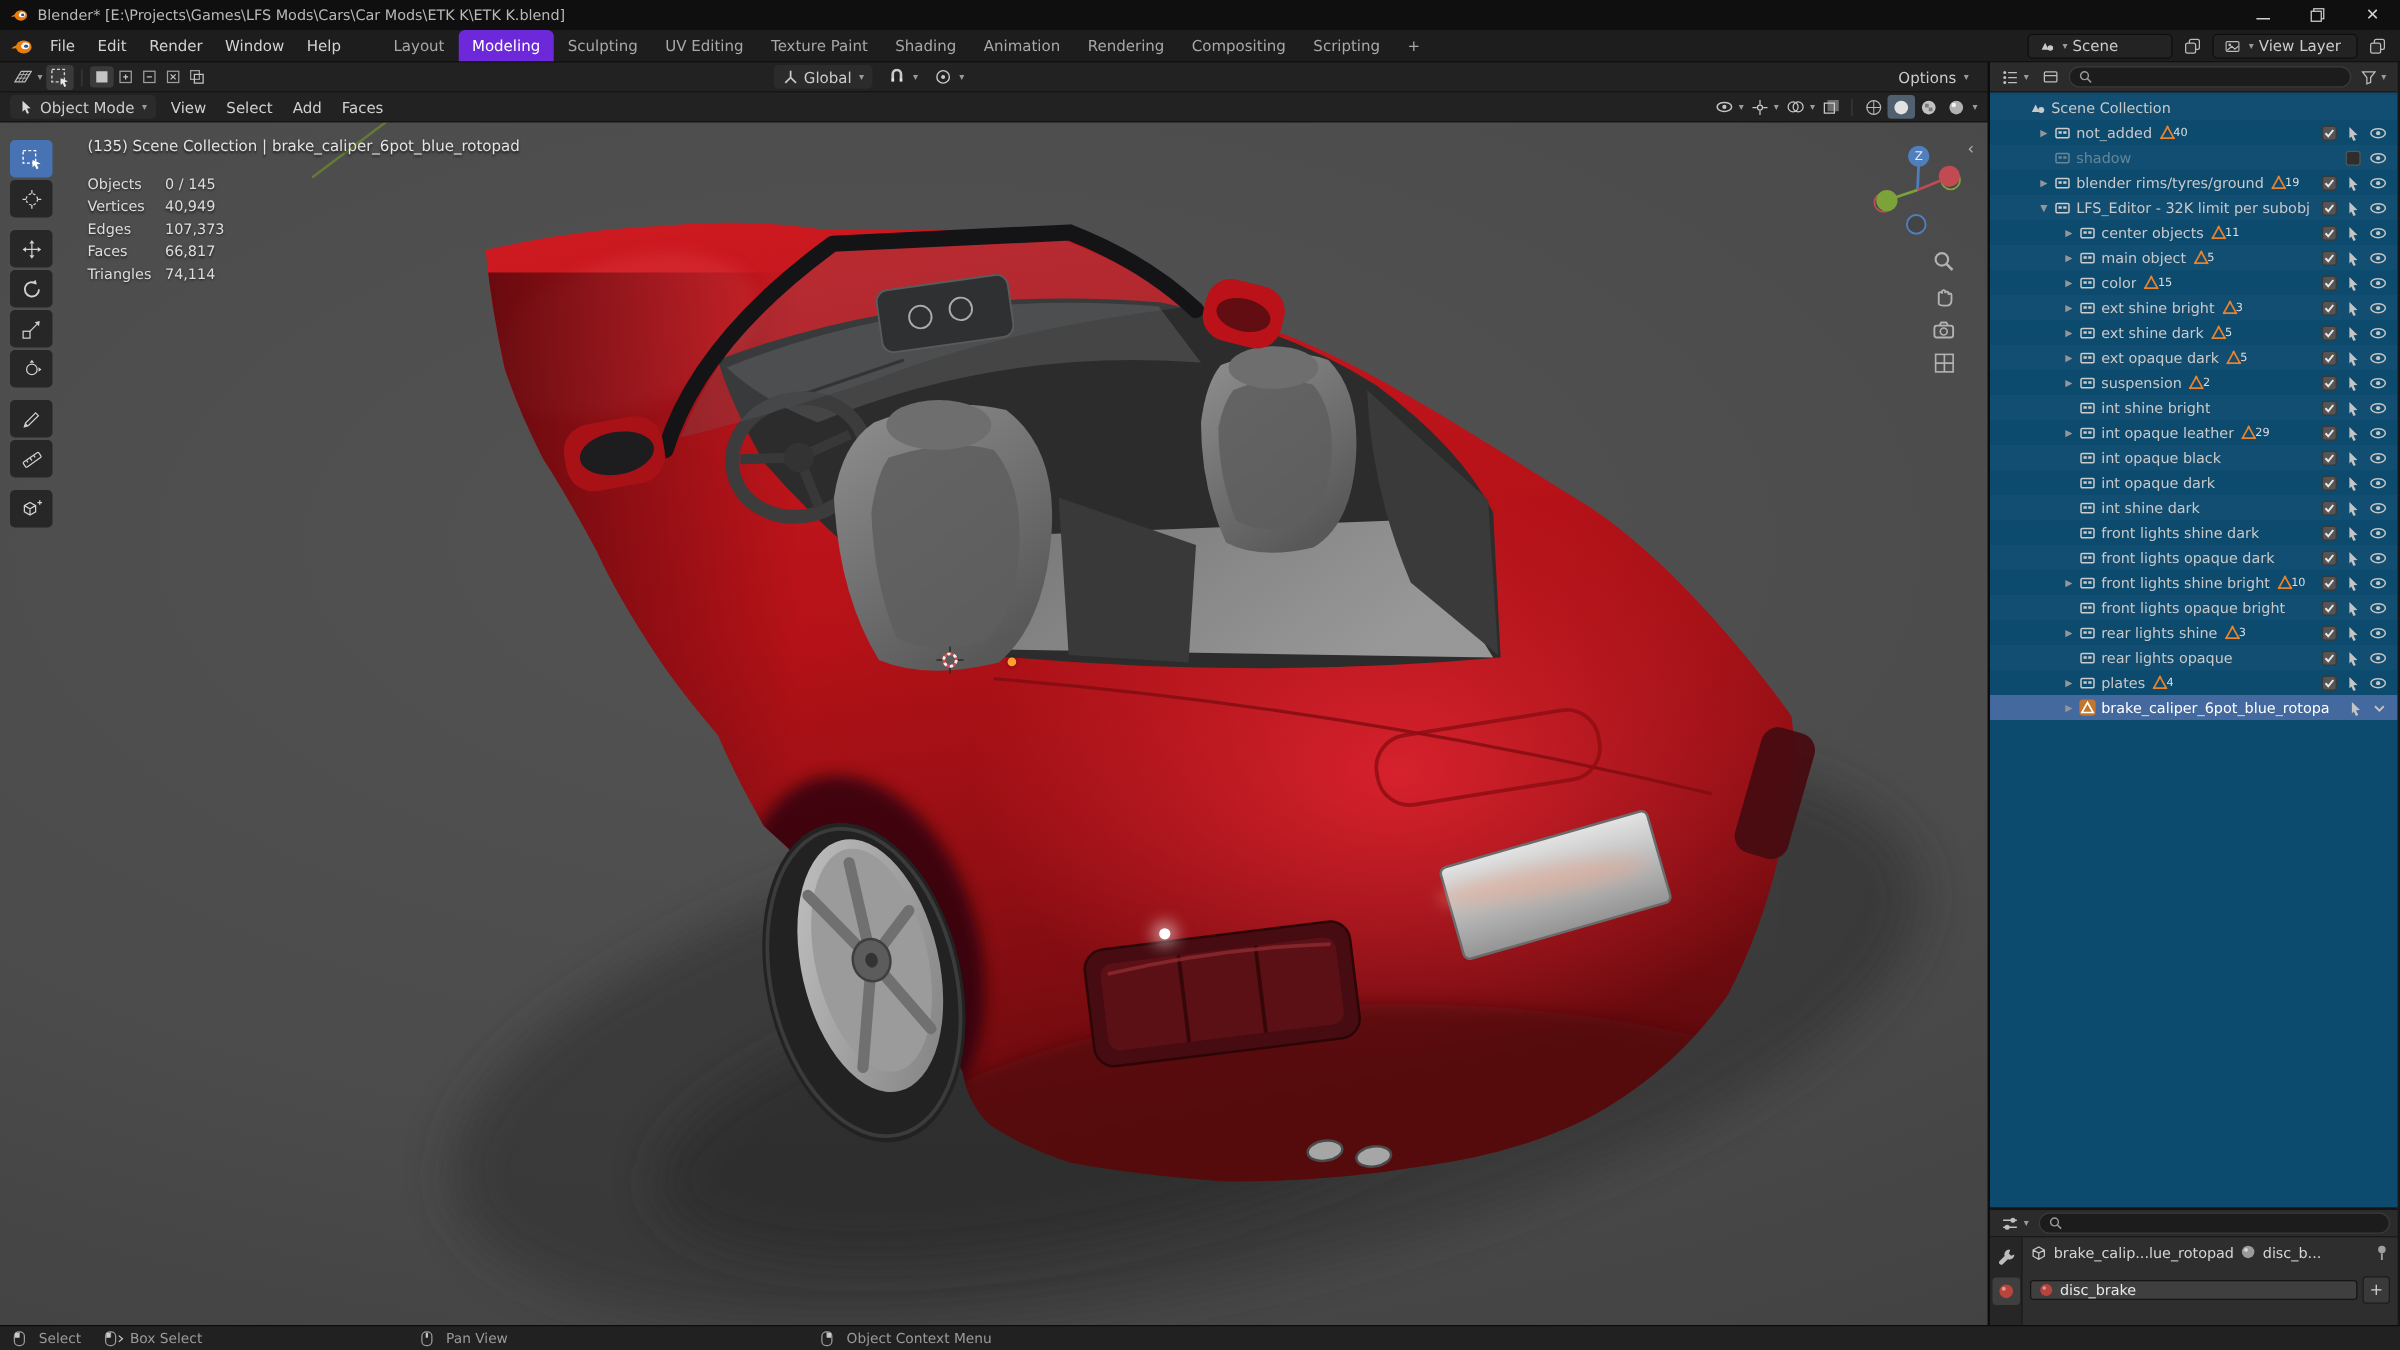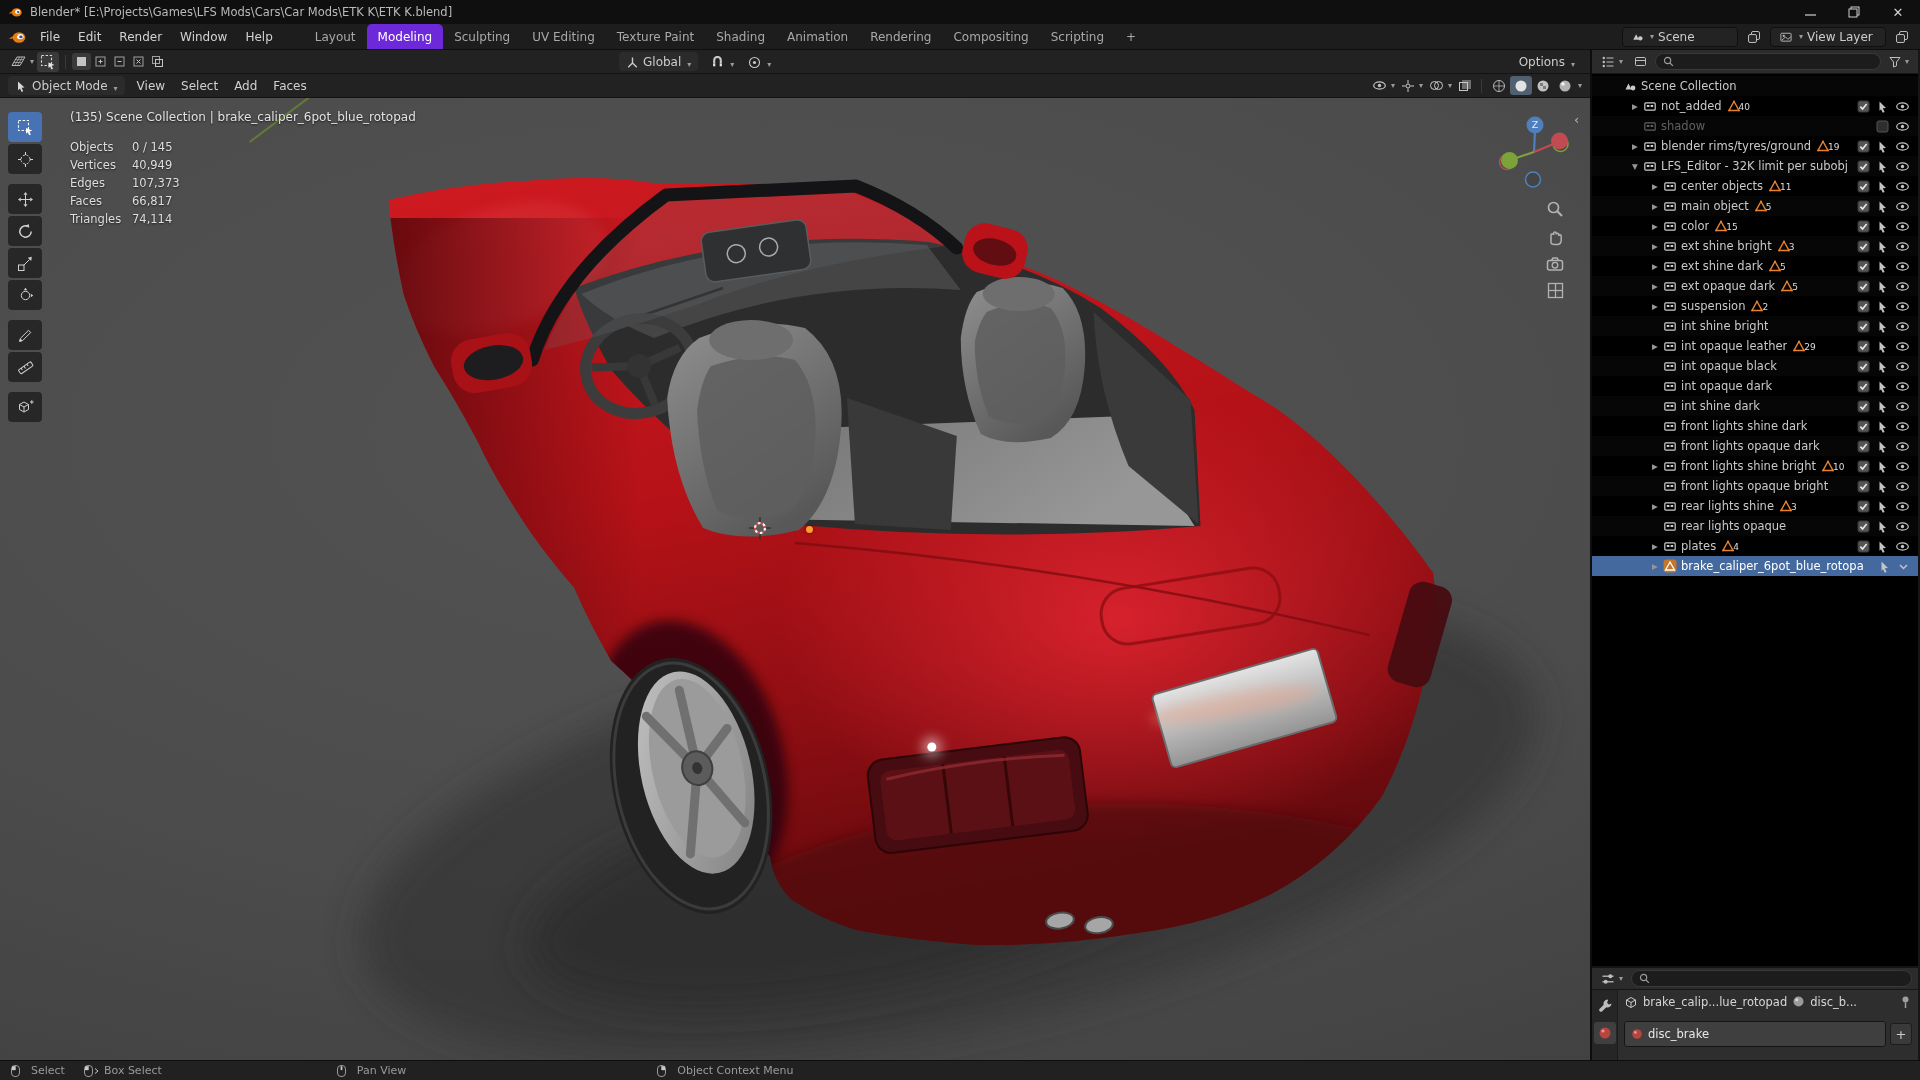--- a/index.html
+++ b/index.html
@@ -21,21 +21,21 @@
 .ws-tab.active{background:#6d28d9;color:#fff}
 .mb-right{margin-left:auto;display:flex;align-items:center;gap:6px}
 .id-selector{display:flex;align-items:center;gap:4px;background:#232323;border:1px solid #0f0f0f;border-radius:4px;padding:2px 8px;min-width:116px;height:20px}
 .dd{font-size:8px;color:#9a9a9a;margin-left:2px}
 
 
 .main{flex:1;display:flex;min-height:0}
 .vp-col{width:1592px;display:flex;flex-direction:column;border-right:2px solid #0d0d0d;min-width:0}
 .hbar{height:24px;background:#222;border-bottom:1px solid #121212;display:flex;align-items:center;padding:0 8px;flex:none;white-space:nowrap}
 .hmenu{padding:2px 8px;color:#d0d0d0;border-radius:3px}
-.pill{display:flex;align-items:flex-end;gap:4px;background:#2b2b2b;border-radius:4px;padding:2px 7px;height:19px}
+.pill{display:flex;align-items:center;gap:4px;background:#2b2b2b;border-radius:4px;padding:2px 7px;height:19px}
 .pill.ghost{background:transparent}
 .ibtn{display:inline-flex;align-items:center;justify-content:center;gap:2px;padding:2px 3px;border-radius:3px}
 .ibtn.pressed{background:#3a3a3a}
 .sep{width:1px;height:14px;background:#3a3a3a;margin:0 6px}
 .spacer{flex:1}
 .shade-btn{width:22px;height:19px;display:flex;align-items:center;justify-content:center;border-radius:3px}
 .shade-btn.active{background:#51606f}
 
 
 .viewport{flex:1;position:relative;overflow:hidden;
@@ -54,42 +54,42 @@
 .view-ic{opacity:.85}
 .collapse-arrow{position:absolute;left:1574px;top:14px;color:#b5b5b5;font-size:13px}
 .cursor3d{position:absolute;left:749px;top:419px}
 .origin-dot{position:absolute;left:806px;top:428px;width:7px;height:7px;border-radius:50%;background:#ff9d2e;box-shadow:0 0 3px #00000088}
 
 
 .right-panel{width:326px;display:flex;flex-direction:column;background:#262626;min-width:0}
 .rp-header{height:24px;background:#2b2b2b;border-bottom:1px solid #161616;display:flex;align-items:center;padding:0 6px;gap:5px;flex:none}
 .search-pill{flex:1;display:flex;align-items:center;gap:4px;background:#1c1c1c;border:1px solid #3a3a3a;border-radius:10px;height:17px;padding:0 7px;min-width:0}
 .search-pill input{background:transparent;border:none;outline:none;color:#ddd;font-size:11px;width:100%;font-family:inherit}
-.outliner{flex:1;overflow:hidden;padding-top:2px;background:#000000}
+.outliner{flex:1;overflow:hidden;padding-top:2px;background:#0c4a6e}
 .ol-row{height:20px;display:flex;align-items:center;font-size:11.5px;color:#c9c9c9;padding-right:8px}
 .ol-row:nth-child(odd){background:rgba(255,255,255,0.022)}
 .ol-row.selected{background:#44699f;color:#fff}
 .ol-row.dim .ol-label,.ol-row.dim .ol-ico{opacity:.45}
 .ol-exp{width:14px;font-size:7.5px;color:#969696;text-align:center;flex:none}
 .ol-ico{width:16px;display:flex;justify-content:center;flex:none;margin-right:3px}
 .ol-label{white-space:nowrap;overflow:hidden;text-overflow:ellipsis}
 .ol-badge{display:inline-flex;align-items:flex-end;margin-left:6px;flex:none}
 .ol-badge .cnt{font-size:9px;color:#ddd;margin-left:-1px}
 .ol-right{margin-left:auto;display:flex;gap:6px;align-items:center;flex:none;padding-left:6px}
 .d0{padding-left:30px}.d1{padding-left:36px}.d2{padding-left:56px}
 
 .props-header{height:24px;background:#2b2b2b;border-top:2px solid #141414;border-bottom:1px solid #161616;display:flex;align-items:center;padding:0 6px;gap:5px;flex:none}
 .props-body{height:70px;background:#2e2e2e;display:flex;flex:none}
 .ptabs{width:26px;background:#262626;border-right:1px solid #1b1b1b;display:flex;flex-direction:column;align-items:center;padding-top:4px;gap:6px}
 .ptab{width:22px;height:22px;display:flex;align-items:center;justify-content:center;border-radius:3px}
 .ptab.active{background:#3f3f3f}
 .pcontent{flex:1;padding:5px 6px;min-width:0}
 .breadcrumb{display:flex;align-items:flex-start;gap:5px;height:22px;font-size:11.5px;color:#d6d6d6;white-space:nowrap}
 .slot-row{display:flex;align-items:center;margin-top:4px}
-.slot-list{flex:1;background:#1e1e1e;border:1px solid #151515;border-radius:3px;height:26px;display:flex;align-items:flex-end;overflow:hidden}
+.slot-list{flex:1;background:#1e1e1e;border:1px solid #151515;border-radius:3px;height:16px;display:flex;align-items:flex-end;overflow:hidden}
 .slot-item{flex:1;height:100%;background:#3f3f3f;display:flex;align-items:center;gap:5px;padding:0 6px;font-size:11.5px;color:#e8e8e8}
 .plus-btn{width:22px;height:22px;margin-left:4px;background:#3a3a3a;border:1px solid #1c1c1c;border-radius:3px;display:flex;align-items:center;justify-content:center;color:#ccc;font-size:13px}
 
 
 .statusbar{height:20px;background:#212121;border-top:1px solid #0d0d0d;display:flex;align-items:center;padding:0 10px;font-size:11px;color:#9a9a9a;flex:none;white-space:nowrap}
 .hint{display:flex;align-items:center;gap:5px;margin-right:18px}
 .hint:nth-of-type(3){margin-left:156px}
 .hint:nth-of-type(4){margin-left:232px}
 .status-info{margin-left:auto;color:#9a9a9a}
 svg{display:block}

